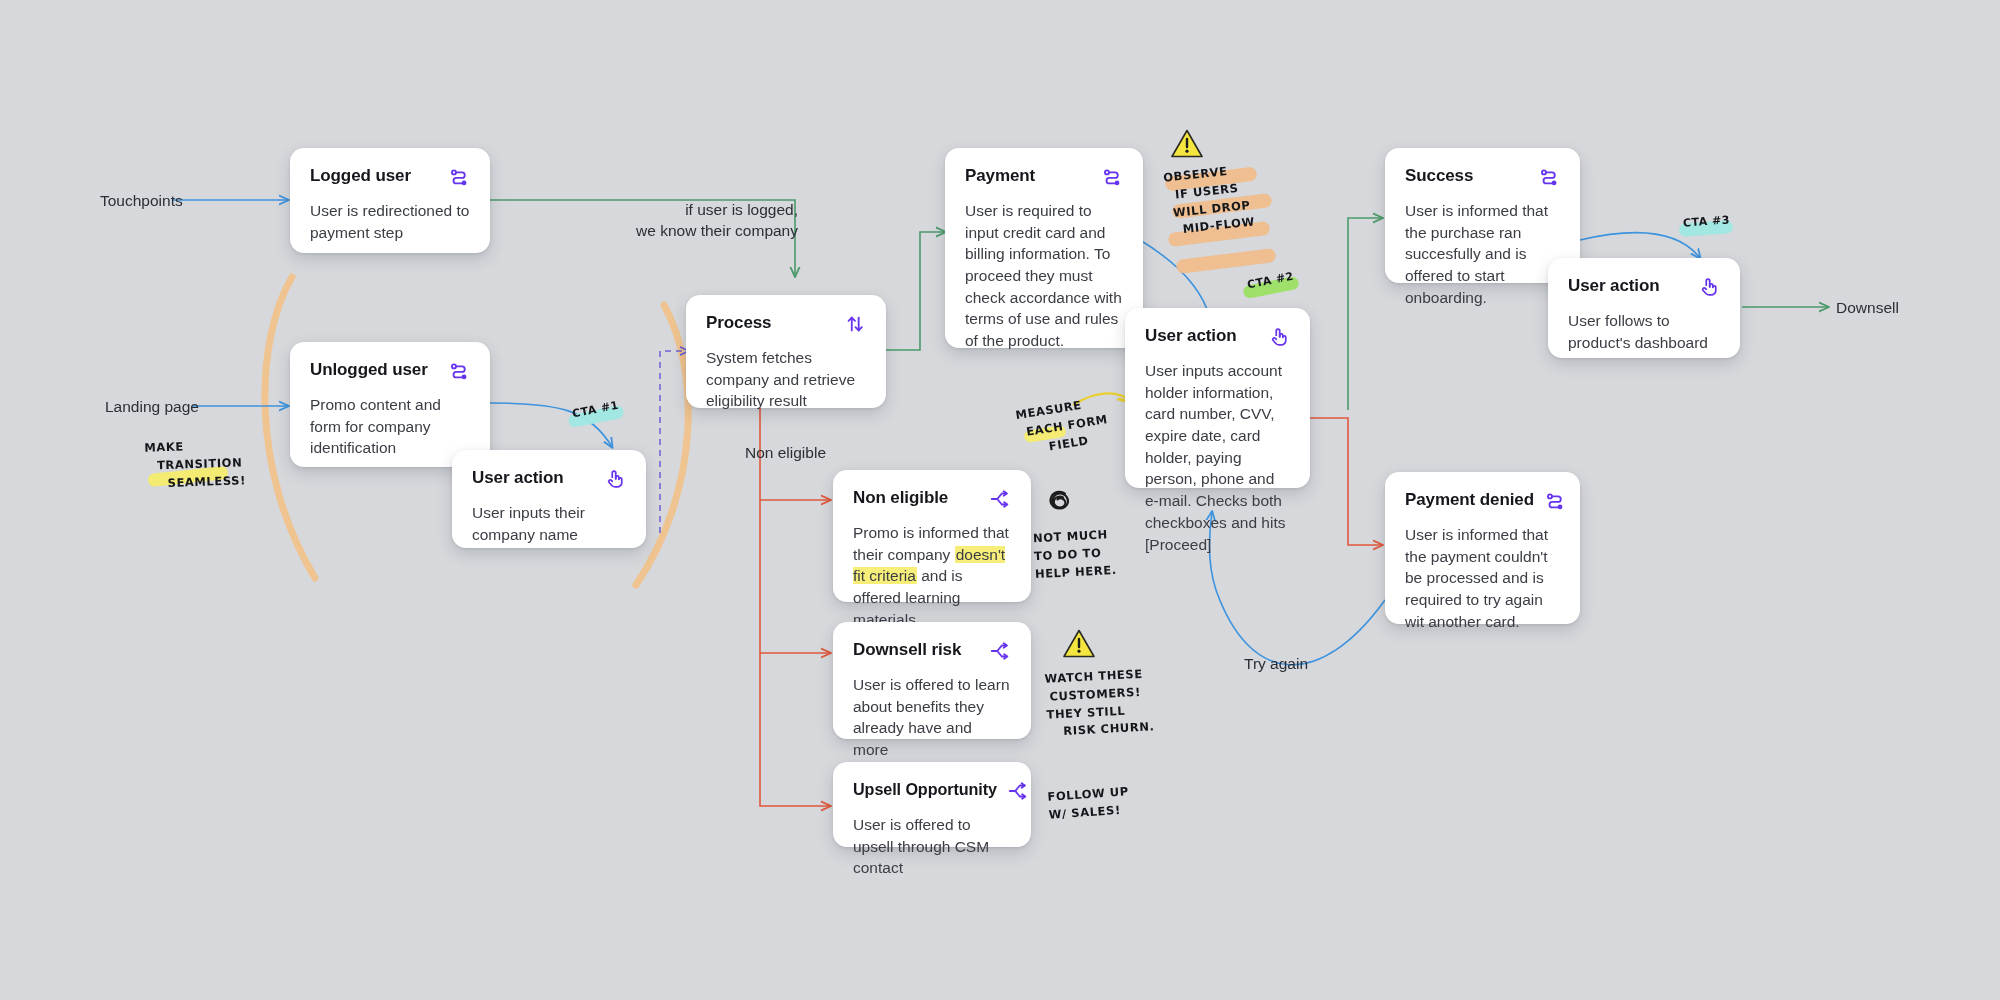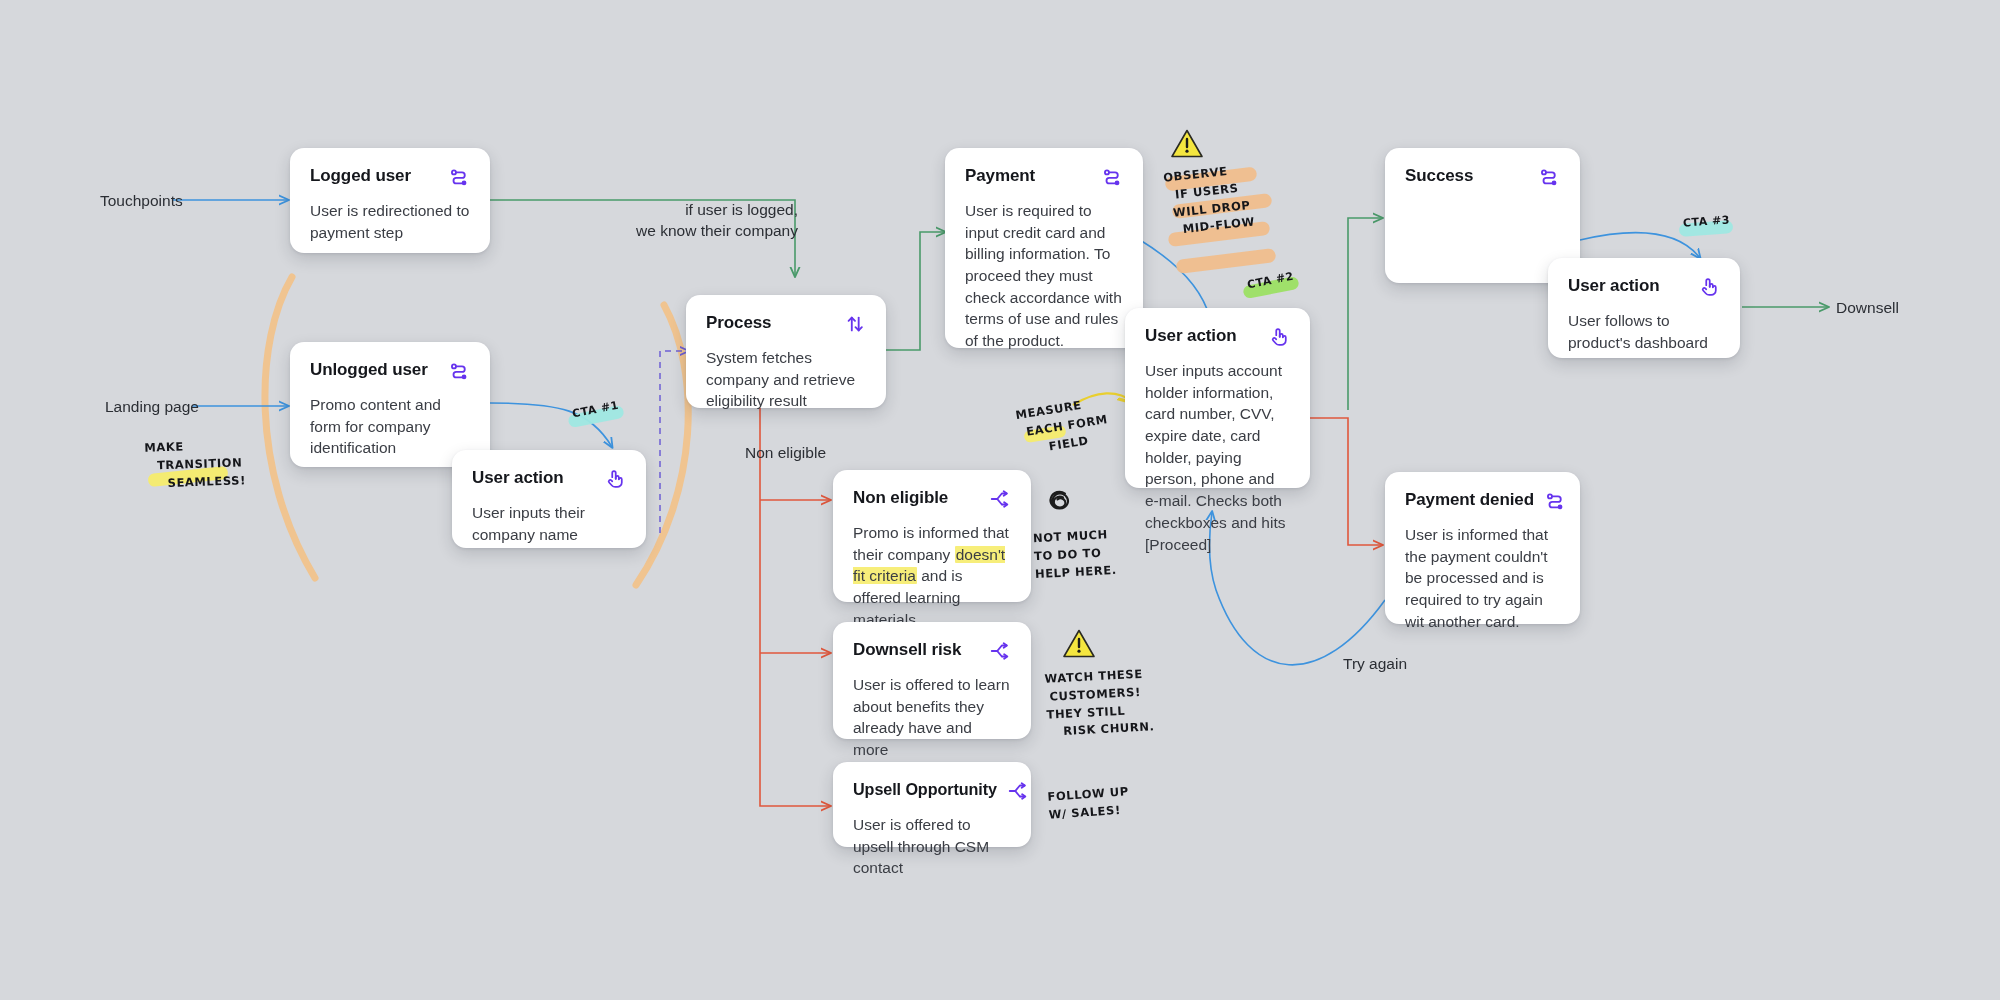--- a/index.html
+++ b/index.html
@@ -137,21 +137,21 @@
   <div class="hl-green" style="left:1243px;top:281px;width:56px;height:13px;transform:rotate(-11deg);"></div>
   <div class="hl-cyan" style="left:1679px;top:222px;width:54px;height:13px;transform:rotate(-4deg);"></div>
 
   <div class="edge-label" style="left:100px;top:191px;">Touchpoints</div>
   <div class="edge-label" style="left:105px;top:397px;">Landing page</div>
   <div class="edge-label" style="left:1836px;top:298px;">Downsell</div>
 
   <div class="edge-label" style="left:578px;top:168px;text-align:right;width:220px;margin-top:32px;">if user is logged,
 we know their company</div>
   <div class="edge-label" style="left:745px;top:443px;">Non eligible</div>
-  <div class="edge-label" style="left:1343px;top:654px;">Try again</div>
+  <div class="edge-label" style="left:1244px;top:654px;">Try again</div>
 
   <div class="card" style="left:290px;top:148px;width:200px;height:105px;">
     <div class="card-head">
       <div class="card-title">Logged user</div>
       <span class="ico">
         <svg viewBox="0 0 24 24" fill="none" stroke="#6633ee" stroke-width="2" stroke-linecap="round" stroke-linejoin="round">
           <circle cx="6.5" cy="7" r="2.2"></circle>
             <path d="M8.7 7h6.6a3 3 0 0 1 0 6H9a3 3 0 0 0 0 6h6"></path>
           <circle cx="17.5" cy="18.5" r="2.6" fill="#6633ee" stroke="none"></circle>
         </svg>
@@ -285,20 +285,21 @@
     <div class="card-head">
       <div class="card-title">Success</div>
       <span class="ico">
         <svg viewBox="0 0 24 24" fill="none" stroke="#6633ee" stroke-width="2" stroke-linecap="round" stroke-linejoin="round">
           <circle cx="6.5" cy="7" r="2.2"></circle>
             <path d="M8.7 7h6.6a3 3 0 0 1 0 6H9a3 3 0 0 0 0 6h6"></path>
           <circle cx="17.5" cy="18.5" r="2.6" fill="#6633ee" stroke="none"></circle>
         </svg>
       </span>
     </div>
+    <div class="card-body">User is informed that the purchase ran succesfully and is offered to start onboarding.</div>
   </div>
 
   <div class="card" style="left:1548px;top:258px;width:192px;height:100px;">
     <div class="card-head">
       <div class="card-title">User action</div>
       <span class="ico">
         <svg viewBox="0 0 24 24" fill="none" stroke="#6633ee" stroke-width="1.9" stroke-linecap="round" stroke-linejoin="round">
           <path d="M9 10V5.2a1.9 1.9 0 1 1 3.8 0V12"></path>
           <path d="M12.8 11.4v-1a1.7 1.7 0 0 1 3.4 0v1.6"></path>
           <path d="M16.2 12.3a1.6 1.6 0 0 1 3.2 0v3.4a5 5 0 0 1-5 5h-2.2a5 5 0 0 1-3.6-1.6l-3-3.3a1.7 1.7 0 0 1 2.4-2.4L9 14.6"></path>

